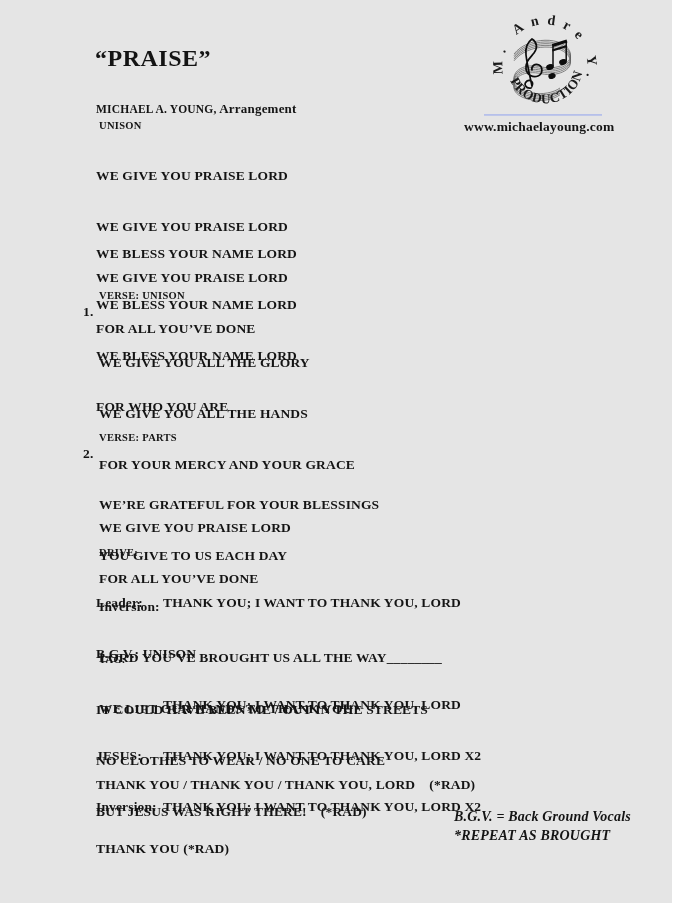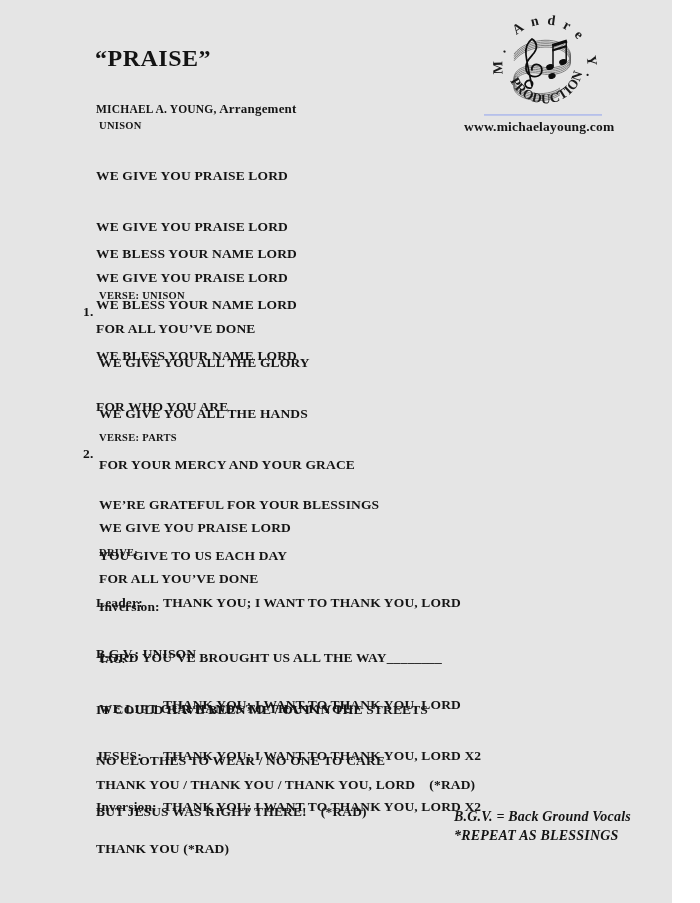--- a/index.html
+++ b/index.html
@@ -139,16 +139,16 @@
   <div class="sec" style="top:742px">
     <div class="lines">
       <div>THANK YOU / THANK YOU / THANK YOU, LORD    (*RAD)</div>
       <div class="vamp2">THANK YOU (*RAD)</div>
     </div>
   </div>
 
 
   <div class="footer">
     <div>B.G.V. = Back Ground Vocals</div>
-    <div>*REPEAT AS BLESSINGS</div>
+    <div>*REPEAT AS BROUGHT</div>
   </div>
 
 </div>
 
 </body></html>

